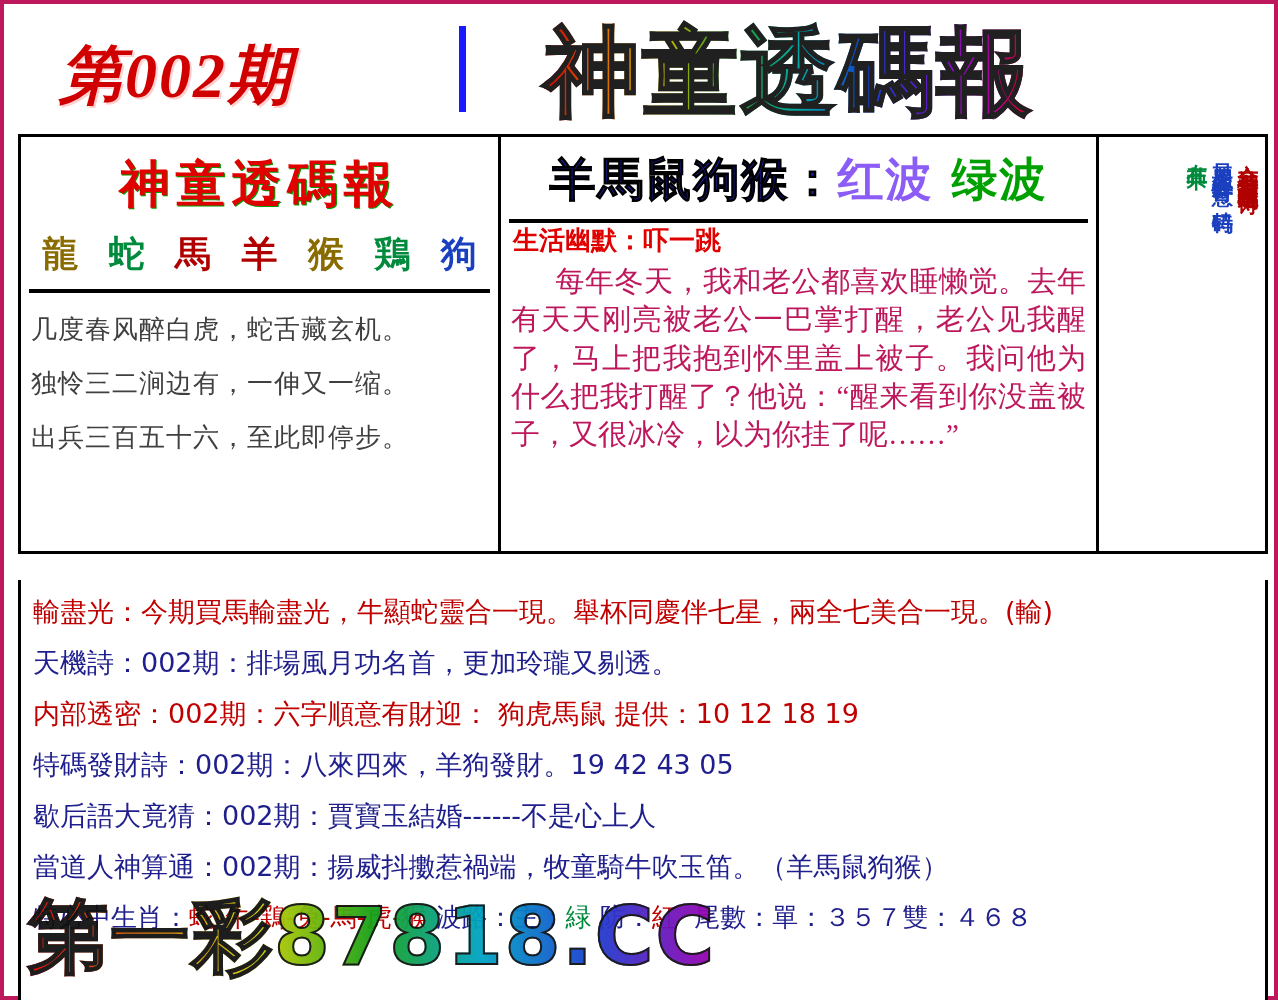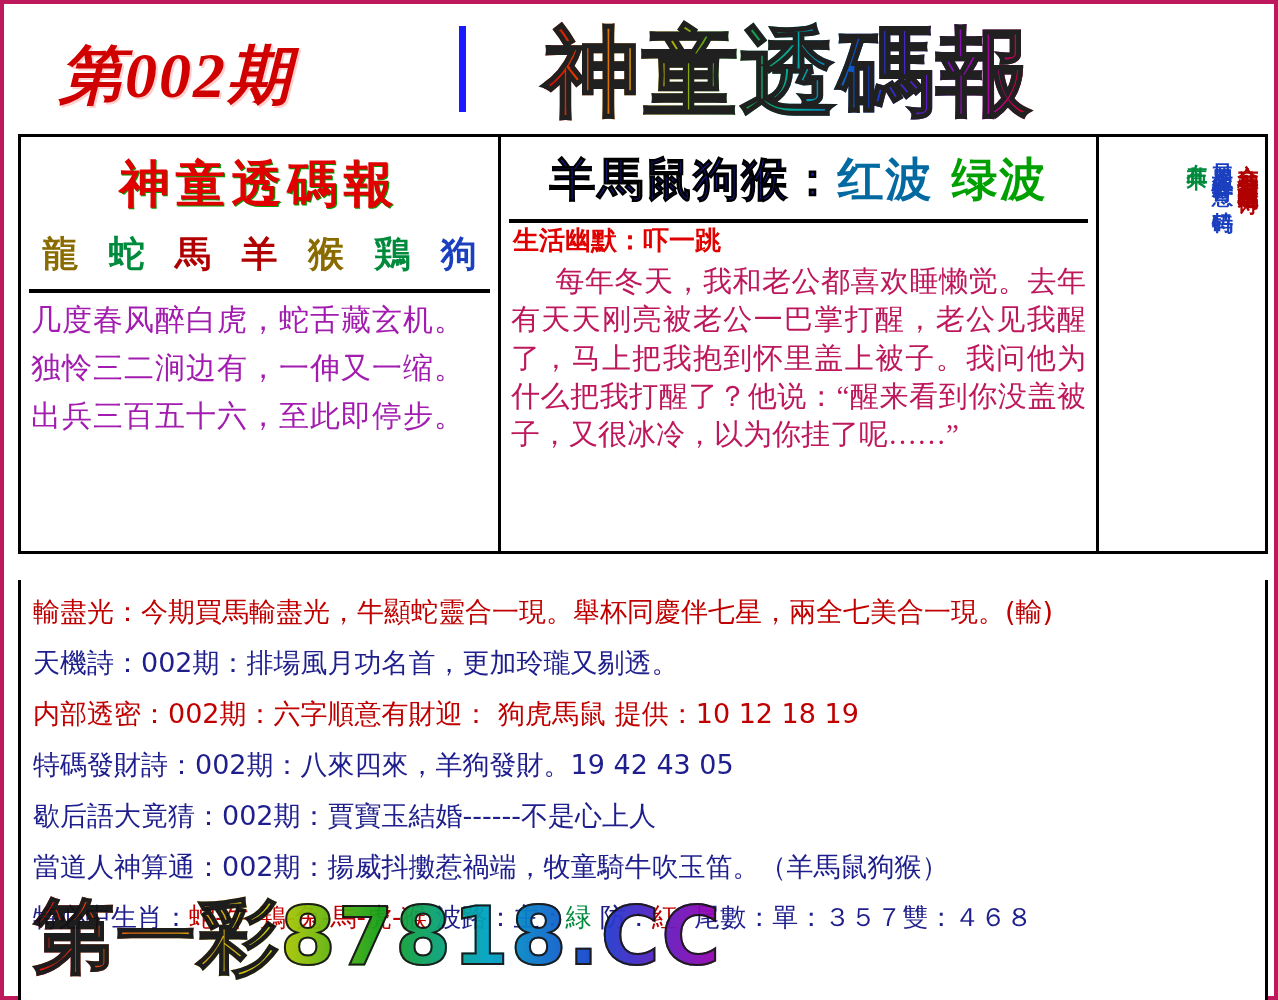--- a/index.html
+++ b/index.html
@@ -82,35 +82,35 @@
   .zodiac-row span:nth-child(2){color:#008a3c;}
   .zodiac-row span:nth-child(3){color:#b00000;}
   .zodiac-row span:nth-child(4){color:#b00000;}
   .zodiac-row span:nth-child(5){color:#8a6b00;}
   .zodiac-row span:nth-child(6){color:#008a3c;}
   .zodiac-row span:nth-child(7){color:#1a3fbf;}
   .hr-thick{
     border:0;border-top:4px solid #000;margin:10px 8px 0 8px;
   }
   .poem-line{
-    font-size:30px;color:#a21caf;
-    padding:7px 10px 0 10px;
+    font-size:26px;color:#404040;
+    padding:19px 10px 0 10px;
     letter-spacing:1px;
     font-family:"DejaVu Sans", sans-serif;
     white-space:nowrap;
   }
   
   .wave-title{
     text-align:center;margin-top:12px;
     font-size:46px;font-weight:bold;
     font-family:"DejaVu Sans", sans-serif;
     letter-spacing:2px;
   }
   .wave-title .lbl{color:#1c1c9c;-webkit-text-stroke:1px #000;}
-  .wave-title .red{color:#0369a1;margin-top:15px;}
+  .wave-title .red{color:#8b5cf6;margin-top:15px;}
   .wave-title .green{color:#00a000;margin-top:8px;}
   .hr-mid{border:0;border-top:4px solid #000;margin:8px 8px 0 8px;}
   .humor-head{
     font-size:26px;color:#e00000;font-weight:bold;
     padding:0 12px 0 12px;
     font-family:"DejaVu Sans", sans-serif;
   }
   .humor-body{
     font-size:29px;color:#be185d;
     padding:4px 10px 0 10px;
@@ -151,21 +151,21 @@
     font-family:"DejaVu Sans", sans-serif;
     letter-spacing:0px;
   }
   .brow.red{color:#c00000;}
   .brow.last{font-size:26px;}
   .brow .g{color:#008a3c;}
   .brow .r{color:#c00000;}
   .brow .b{color:#1e1e8c;}
   
   .watermark{
-    position:absolute;left:30px;top:880px;
+    position:absolute;left:24px;top:880px;
     font-size:80px;font-weight:bold;
     font-family:"DejaVu Sans", sans-serif;
     letter-spacing:2px;
     background:linear-gradient(90deg,#e00000 0%,#e07a00 18%,#cfcf00 33%,#17a117 50%,#00a3c4 66%,#1a3fd0 82%,#a000b0 100%);
     -webkit-background-clip:text;background-clip:text;color:transparent;
     -webkit-text-stroke:2px #111;
     pointer-events:none;
     opacity:.95;
   }
 </style>

